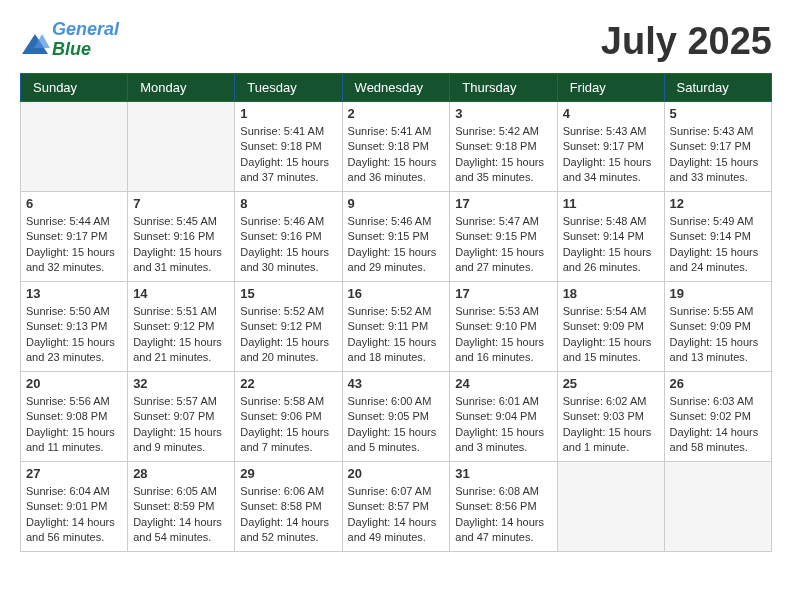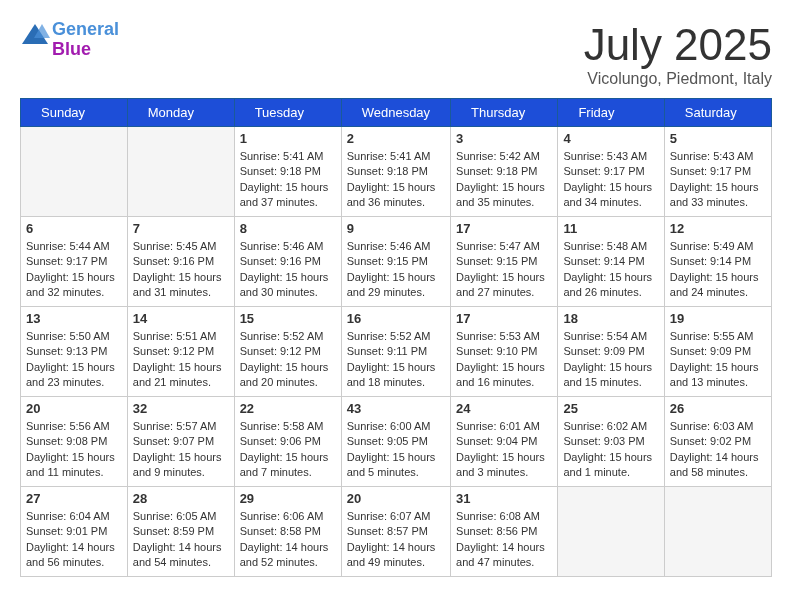--- a/index.html
+++ b/index.html
@@ -11,57 +11,58 @@
       padding: 20px;
     }
     .header {
       display: flex;
       justify-content: space-between;
       align-items: flex-start;
       margin-bottom: 10px;
     }
     .logo {
       display: flex;
-      align-items: flex-start;
+      align-items: flex-end;
+      font-style: italic;
     }
     .logo-text {
       font-size: 18px;
       font-weight: bold;
       color: #1a3a5c;
       line-height: 1.1;
     }
     .logo-text span {
       color: #4a90d9;
     }
     .logo-icon {
       width: 30px;
       height: 30px;
       margin-right: 2px;
     }
     .title-block {
       text-align: right;
     }
     .month-title {
-      font-size: 44px;
-      font-weight: normal;
+      font-size: 38px;
+      font-weight: bold;
       color: #333;
     }
     .location {
       font-size: 16px;
       color: #555;
     }
     .calendar {
       width: 100%;
       border-collapse: collapse;
       font-size: 11px;
     }
     .calendar th {
-      background: #1d4ed8;
+      background: #14532d;
       color: #fff;
-      padding: 6px 20px;
+      padding: 6px 12px;
       text-align: left;
       font-size: 13px;
       font-weight: normal;
       border: 1px solid #1a5a99;
     }
     .calendar td {
       border: 1px solid #ccc;
       vertical-align: top;
       padding: 4px 5px;
       height: 90px;
@@ -88,27 +89,26 @@
 
 <div class="header">
   <div class="logo">
     <svg class="logo-icon" viewBox="0 0 30 30">
       <polygon points="15,4 28,24 2,24" fill="#2a6db5"></polygon>
       <polygon points="22,4 30,18 14,18" fill="#4a90d9" opacity="0.7"></polygon>
     </svg>
     <div>
       <div class="logo-text">
         <span>General</span><br>
-        <span style="color:#a21caf">Blue</span>
+        <span style="color:#15803d">Blue</span>
       </div>
     </div>
   </div>
   <div class="title-block">
     <div class="month-title">July 2025</div>
-    <div class="location">Vicolungo, Piedmont, Italy</div>
   </div>
 </div>
 
 <table class="calendar">
   <thead>
     <tr id="weekday-header">
         <th>Sunday</th>
         <th>Monday</th>
         <th>Tuesday</th>
         <th>Wednesday</th>

